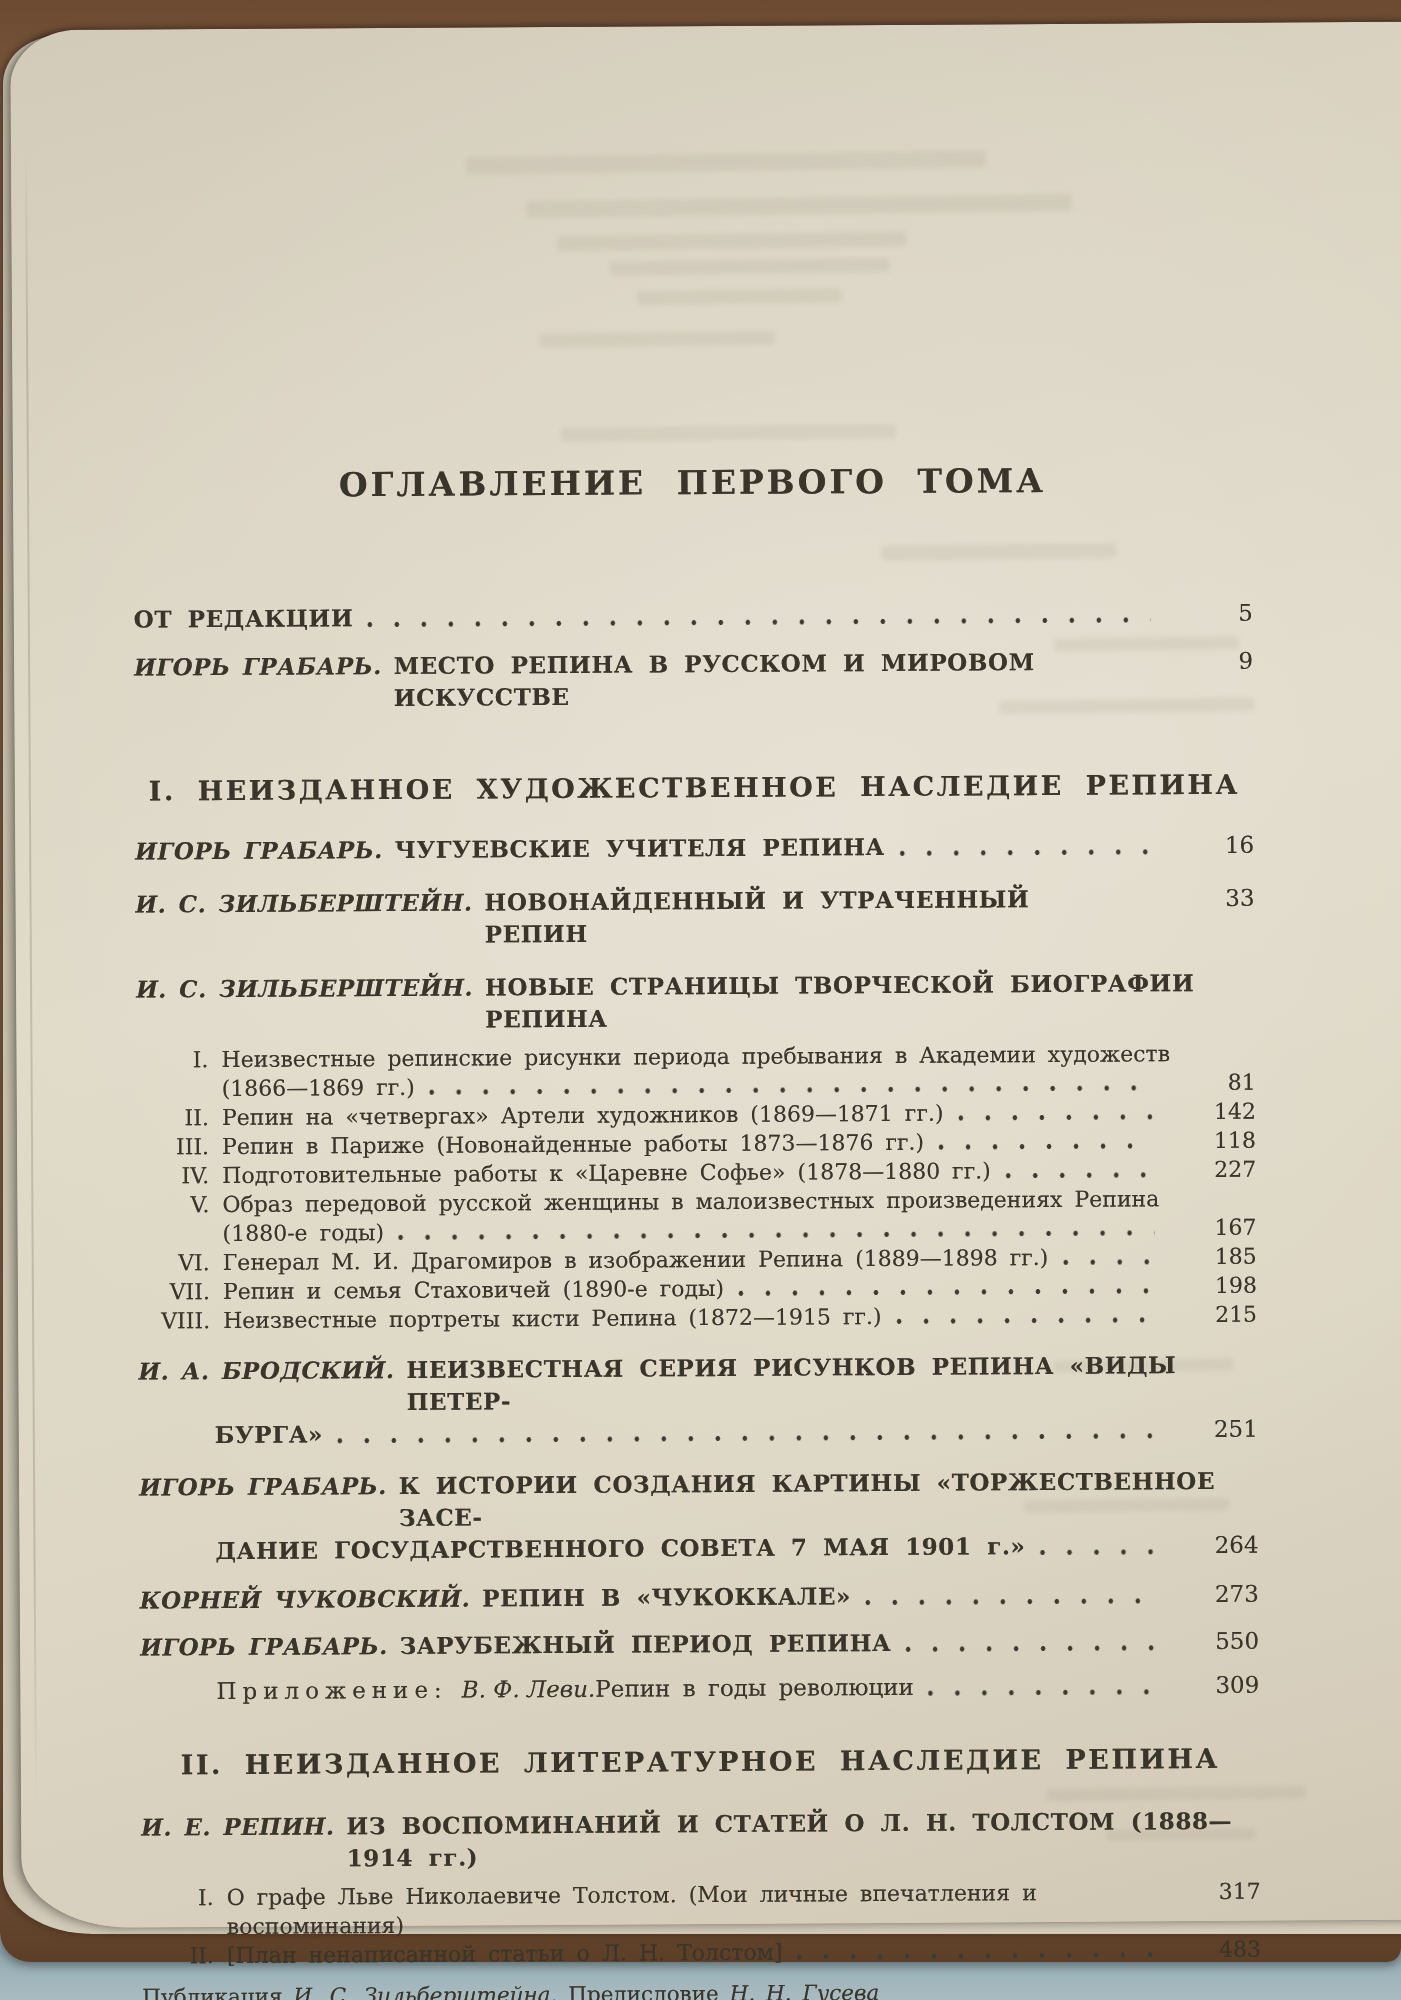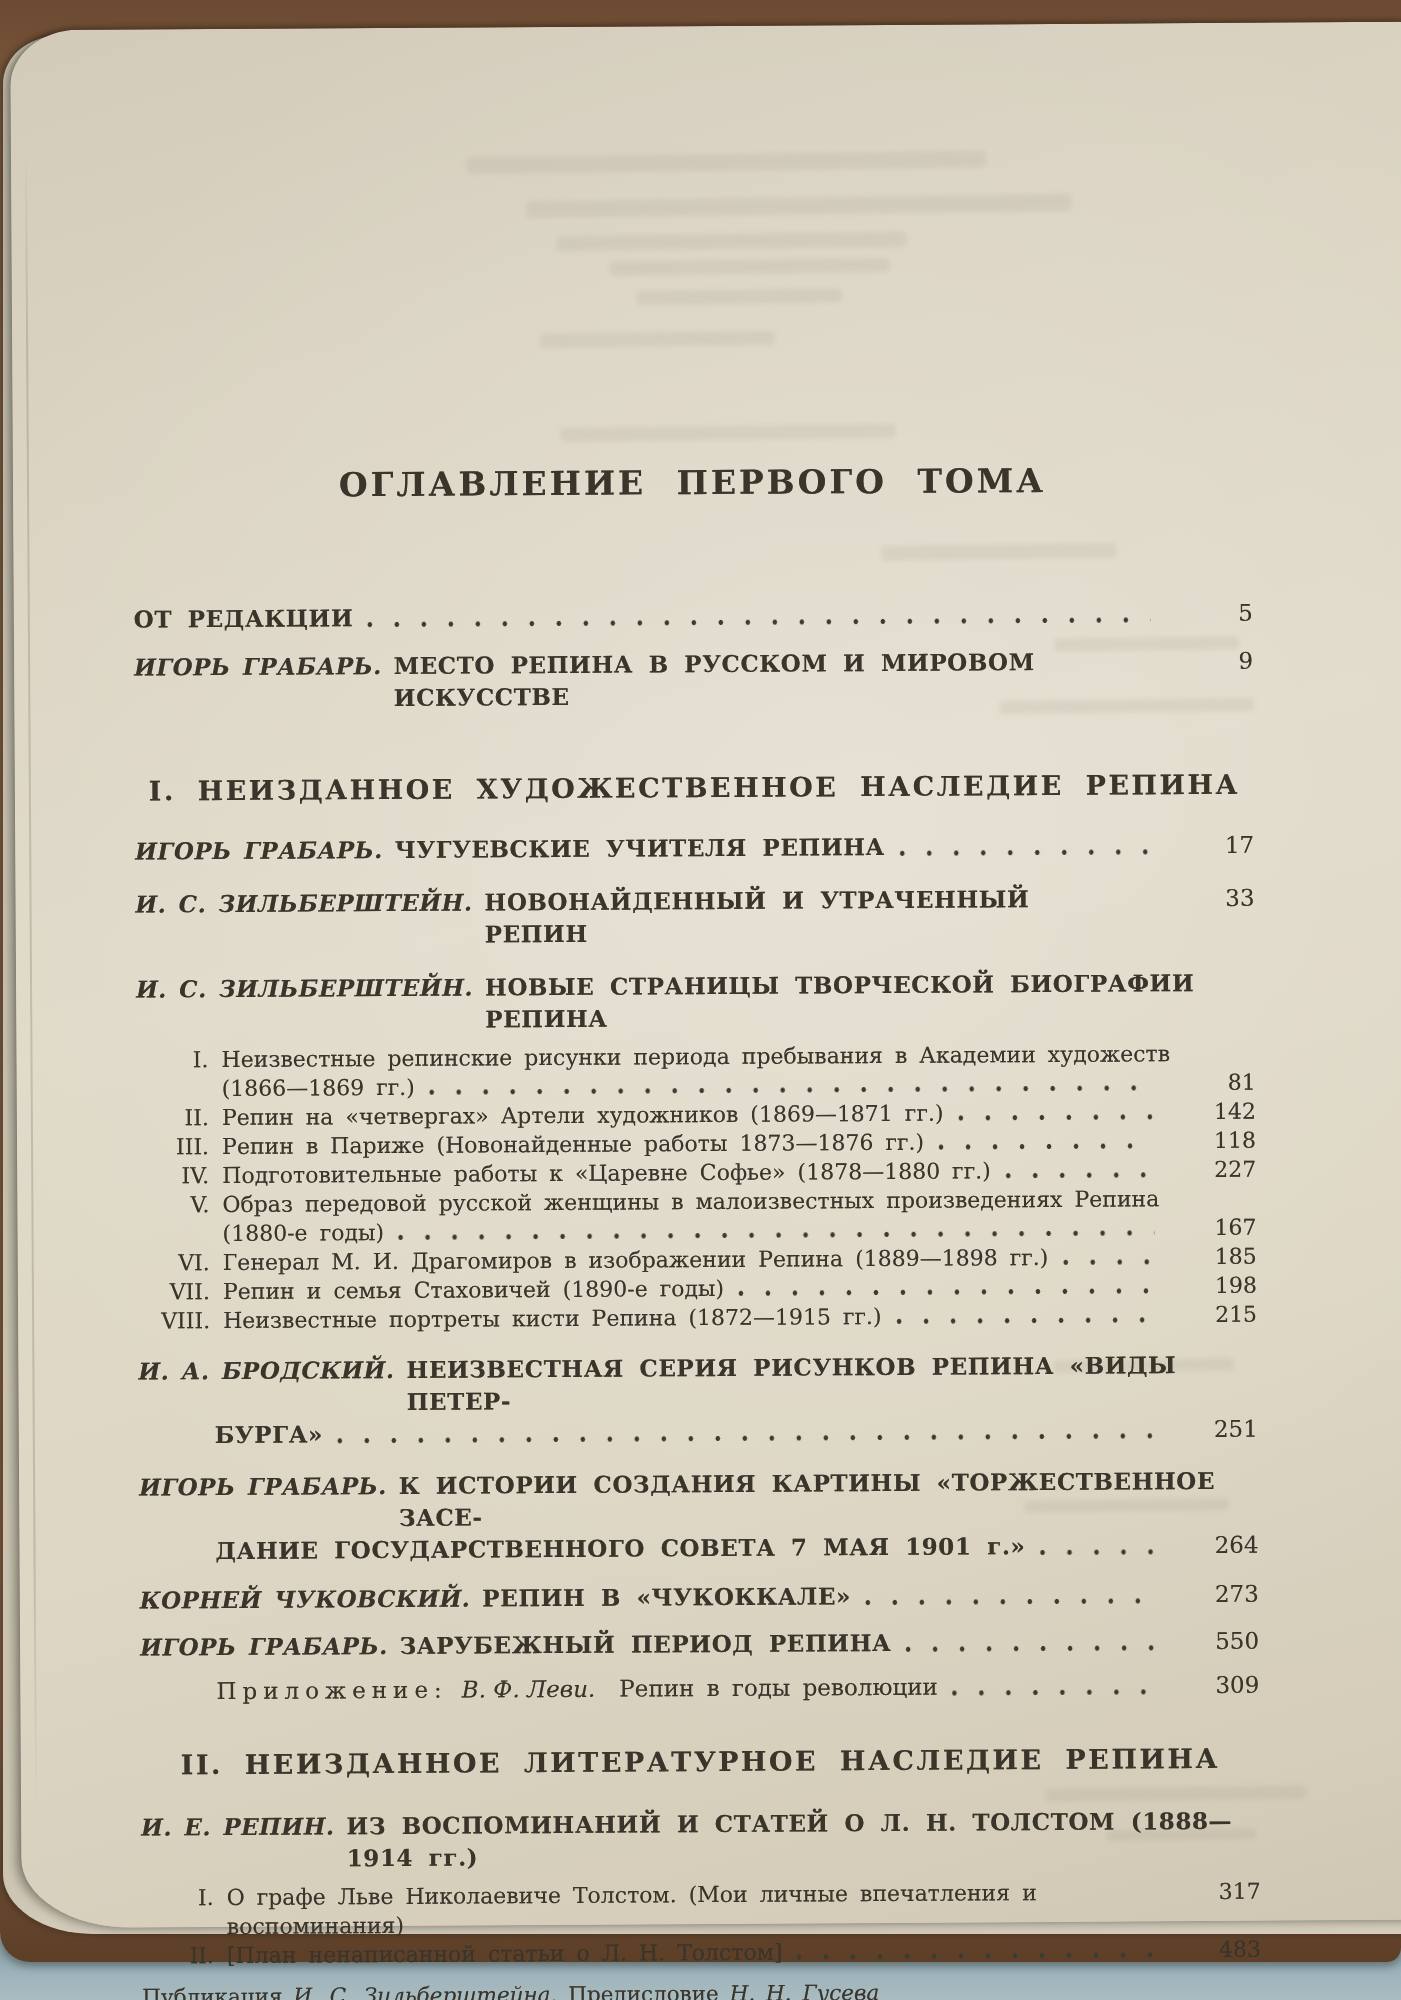--- a/index.html
+++ b/index.html
@@ -73,21 +73,21 @@
   .subs{margin-top:8px;}
   .sub-row{display:flex;align-items:baseline;font-size:22px;line-height:29px;word-spacing:5px;}
   .sub-row .num{flex:0 0 72px;text-align:right;padding-right:13px;font-weight:400;}
   .sub-row .txt{font-weight:400;}
   .sub-l2{display:flex;align-items:baseline;font-size:22px;line-height:29px;}
   .sub-l2 .cont{padding-left:85px;font-weight:400;word-spacing:5px;}
   .sub-row .pg,.sub-l2 .pg{font-size:22px;}
 
   .appendix{margin-top:12px;}
   .appendix .label{letter-spacing:6px;margin-left:76px;margin-right:14px;font-weight:400;white-space:nowrap;}
-  .appendix .a-author{font-style:italic;font-weight:500;margin-right:24px;white-space:nowrap;}
+  .appendix .a-author{font-style:italic;font-weight:500;margin-right:0;white-space:nowrap;}
   .appendix .a-text{font-weight:400;word-spacing:5px;}
 
   .note{margin-top:12px;font-size:21.5px;line-height:30px;word-spacing:4px;}
   .note .n-author{font-style:italic;}
 </style>
 </head>
 <body>
 
 <div class="frame">
   <div class="table-strip"></div>
@@ -128,21 +128,21 @@
         <span class="dots"></span>
         <span class="pg">9</span>
       </div>
 
       <div class="heading h1">I. НЕИЗДАННОЕ ХУДОЖЕСТВЕННОЕ НАСЛЕДИЕ РЕПИНА</div>
 
       <div class="row entry" style="margin-top:26px;">
         <span class="author">ИГОРЬ ГРАБАРЬ.</span>
         <span class="ttl">ЧУГУЕВСКИЕ УЧИТЕЛЯ РЕПИНА</span>
         <span class="dots"></span>
-        <span class="pg">17</span>
+        <span class="pg">16</span>
       </div>
 
       <div class="row entry">
         <span class="author">И. С. ЗИЛЬБЕРШТЕЙН.</span>
         <span class="ttl">НОВОНАЙДЕННЫЙ И УТРАЧЕННЫЙ РЕПИН</span>
         <span class="dots"></span>
         <span class="pg">33</span>
       </div>
 
       <div class="row entry">

